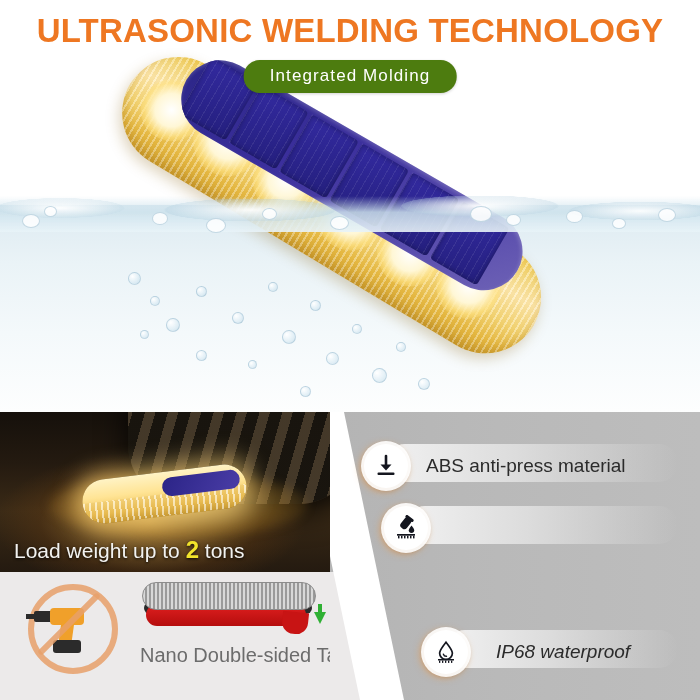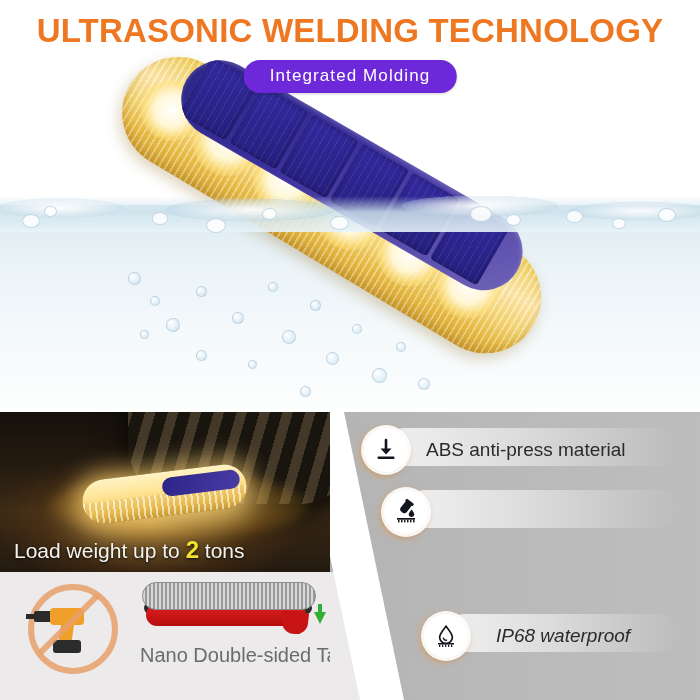--- a/index.html
+++ b/index.html
@@ -13,21 +13,21 @@
   
   .hero{position:absolute;left:0;top:0;width:700px;height:412px;overflow:hidden;background:#ffffff;}
   .hero-title{
     position:absolute;left:0;top:12px;width:700px;text-align:center;
     font-size:33px;font-weight:bold;letter-spacing:.2px;
     color:#ee7722;white-space:nowrap;
     font-family:"Liberation Sans", sans-serif;
   }
   .hero-badge{
     position:absolute;left:50%;top:60px;transform:translateX(-50%);
-    background:#6d28d9;color:#ffffff;
+    background:#4d7c0f;color:#ffffff;
     padding:6px 26px 7px;border-radius:16px;
     font-size:17px;letter-spacing:1.1px;white-space:nowrap;
     box-shadow:0 1px 3px rgba(0,0,0,.18);
   }
 
   
   .water{
     position:absolute;left:0;top:205px;width:700px;height:207px;
     background:linear-gradient(to bottom,#dceaf1 0%,#eaf3f7 28%,#f4f9fb 62%,#fdfefe 100%);
   }
@@ -152,21 +152,21 @@
     position:absolute;left:-30px;top:0;width:120px;height:288px;
     background:#ffffff;
     clip-path:polygon(0 0, 44px 0, 104px 288px, 60px 288px);
   }
   .diag-fill{
     position:absolute;left:-330px;top:0;width:400px;height:288px;
     background:#eceaea;
     clip-path:polygon(0 160px, 374px 160px, 390px 288px, 0 288px);
   }
   .feature{
-    position:absolute;height:44px;display:flex;align-items:center;
+    position:absolute;height:44px;display:flex;align-items:center;margin-top:16px;
   }
   .f-pill{
     position:absolute;left:22px;top:0;height:38px;border-radius:19px;
     background:linear-gradient(to right, rgba(244,244,244,.95) 0%, rgba(226,226,226,.85) 45%, rgba(190,190,190,0) 100%);
   }
   .f-icon{
     position:absolute;left:0;top:0;width:44px;height:44px;border-radius:50%;
     background:#ffffff;
     box-shadow:0 0 0 3px rgba(255,255,255,.9), -2px 2px 7px 2px rgba(240,150,60,.55), 0 2px 5px rgba(0,0,0,.25);
     display:flex;align-items:center;justify-content:center;

